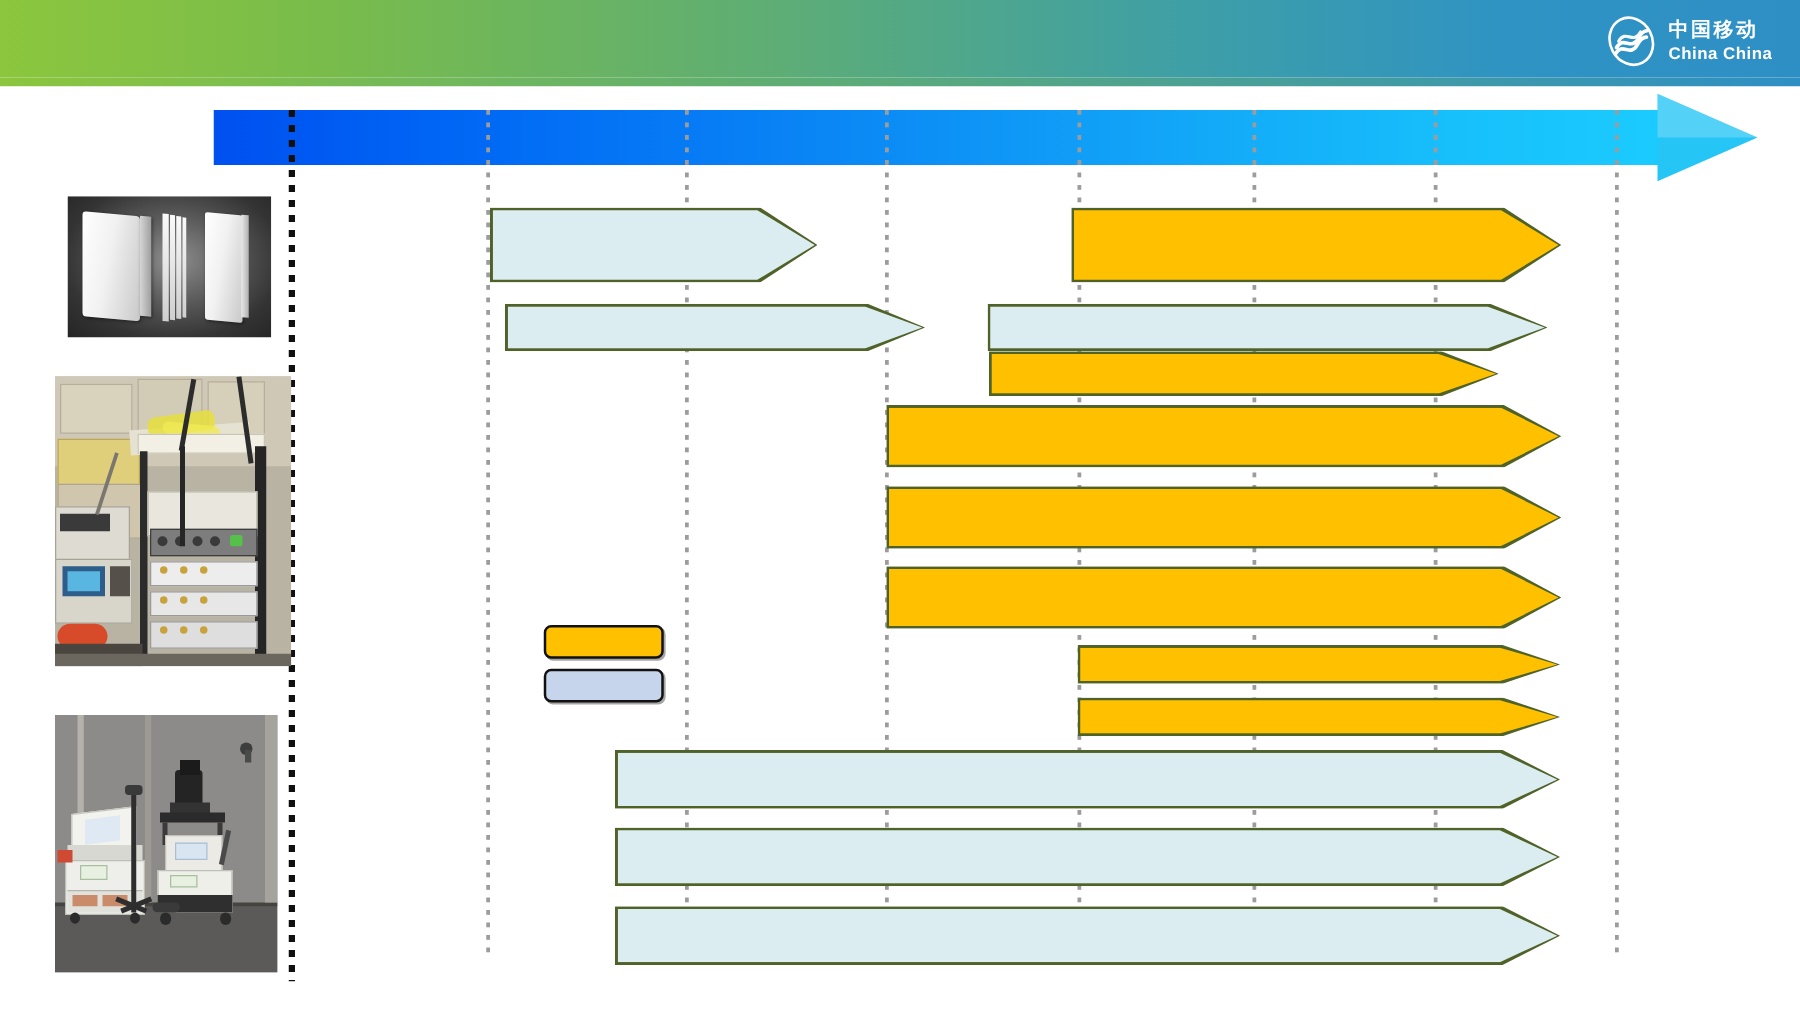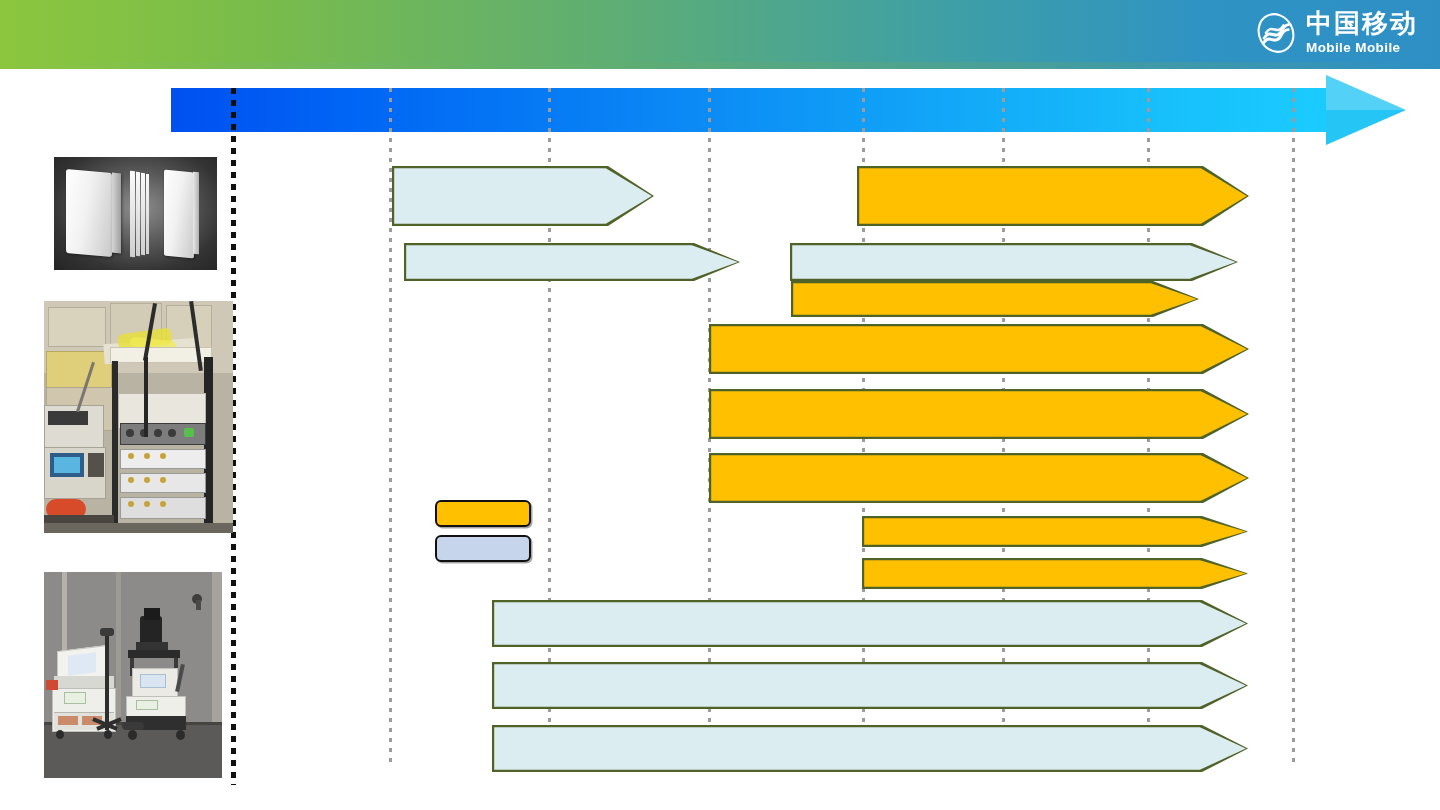--- a/index.html
+++ b/index.html
@@ -21,22 +21,22 @@
     background: linear-gradient(90deg, #8CC63E 0%, #62AF6E 40%, #2E8FC4 100%);
   }
   .logo-block {
     position: absolute; right: 22px; top: 10px;
     display: flex; align-items: center; gap: 9px;
     height: 46px;
   }
   .logo-mark { width: 42px; height: 42px; flex: 0 0 42px; }
   .logo-text { display: flex; flex-direction: column; justify-content: center; line-height: 1; }
   .logo-cn {
-    color: #ffffff; font-size: 26px; font-weight: bold;
-    letter-spacing: 2px; font-family: Liberation Mono, monospace;
+    color: #ffffff; font-size: 16px; font-weight: bold;
+    letter-spacing: 2px; font-family: Liberation Sans, sans-serif;
   }
   .logo-en {
     color: #ffffff; font-size: 13.5px; font-weight: bold;
     letter-spacing: .4px; margin-top: 3px;
     font-family: "Liberation Sans", sans-serif;
   }
 
   
   .timeline-bar {
     position: absolute; left: 171px; top: 88px; width: 1160px; height: 44px;
@@ -122,21 +122,21 @@
 
   <div class="logo-block">
     <svg class="logo-mark" viewBox="0 0 100 100">
       <ellipse cx="50" cy="50" rx="40" ry="46" transform="rotate(-28 50 50)" fill="none" stroke="#ffffff" stroke-width="5"></ellipse>
       <path d="M22 62 C 36 38, 50 70, 64 44 C 70 33, 74 30, 80 30" fill="none" stroke="#ffffff" stroke-width="7" stroke-linecap="round"></path>
       <path d="M20 74 C 34 50, 48 82, 62 56 C 68 45, 73 42, 79 42" fill="none" stroke="#ffffff" stroke-width="7" stroke-linecap="round"></path>
       <path d="M26 50 C 40 26, 54 58, 68 32" fill="none" stroke="#ffffff" stroke-width="6" stroke-linecap="round" opacity=".95"></path>
     </svg>
     <div class="logo-text">
       <span class="logo-cn">中国移动</span>
-      <span class="logo-en">Mobile Mobile</span>
+      <span class="logo-en">China China</span>
     </div>
   </div>
 
   <div class="timeline-bar"></div>
   <div class="timeline-head"></div>
   <div class="timeline-head-shade"></div>
 
   <div id="gridlines-layer">
       <div class="gridline primary" style="left: 231px; top: 88px; height: 697px;"></div>
       <div class="gridline" style="left: 389px; top: 88px; height: 676px;"></div>

